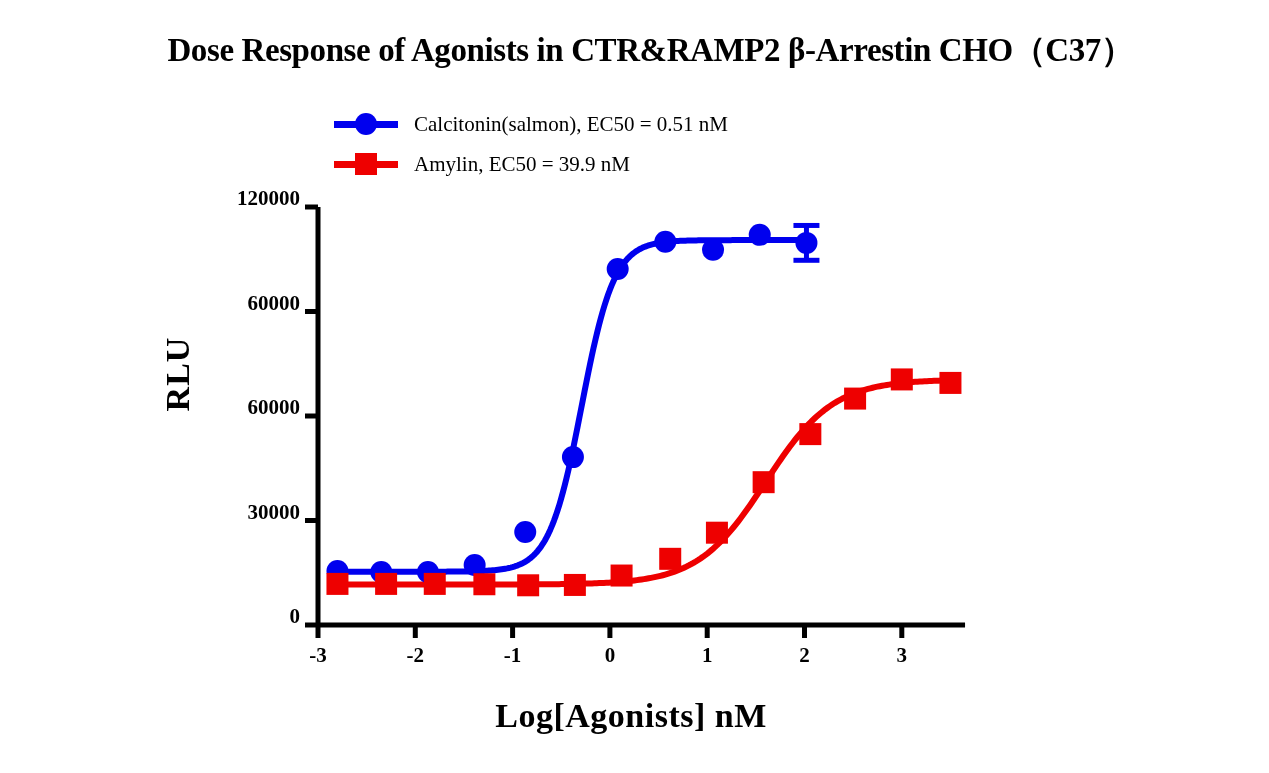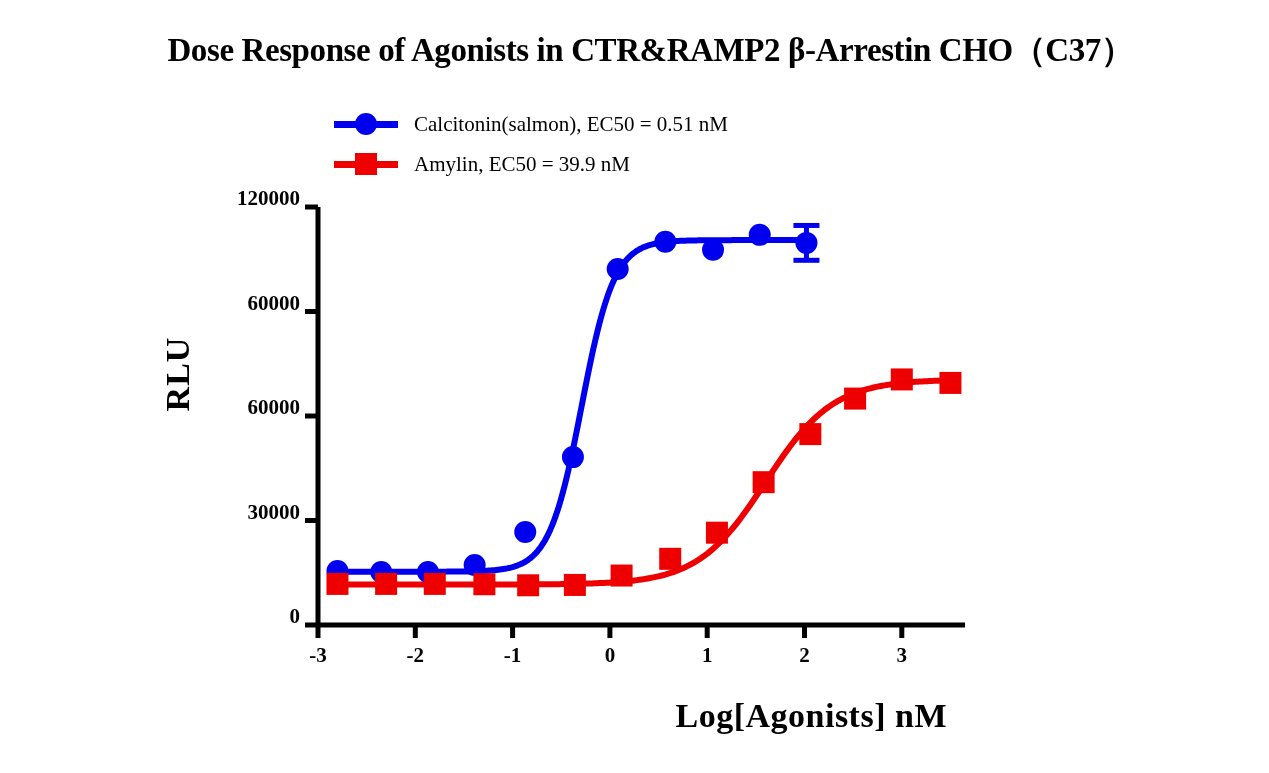--- a/index.html
+++ b/index.html
@@ -88,21 +88,21 @@
     text-align:center;
     letter-spacing:1px;
   }
   #x-axis-title{
     position:absolute;
     left:315px;width:632px;top:697px;
     font-family:"Liberation Serif", serif;
     font-weight:bold;
     font-size:34px;
     color:#000000;
-    text-align:right;
+    text-align:center;
     letter-spacing:0.5px;
   }
 </style>
 </head>
 <body>
 
 <div id="root">
 
   <div id="chart-title">Dose Response of Agonists in CTR&amp;RAMP2 β-Arrestin CHO（C37）</div>
 

